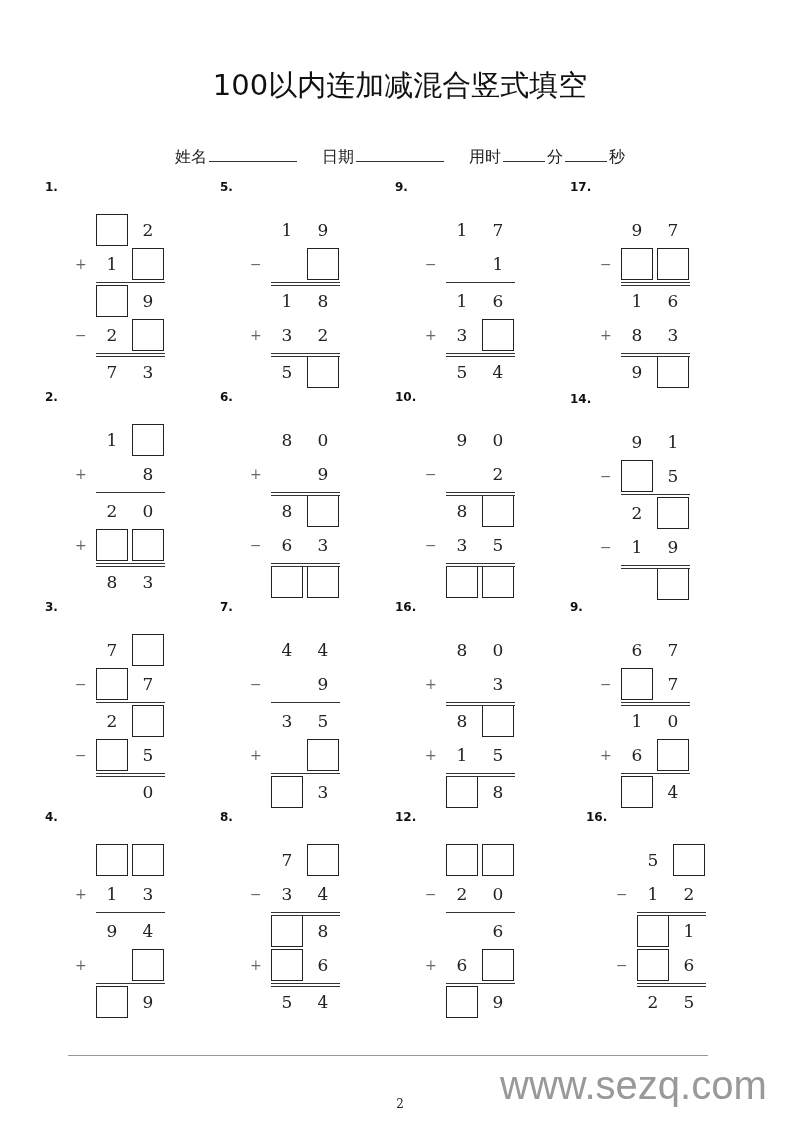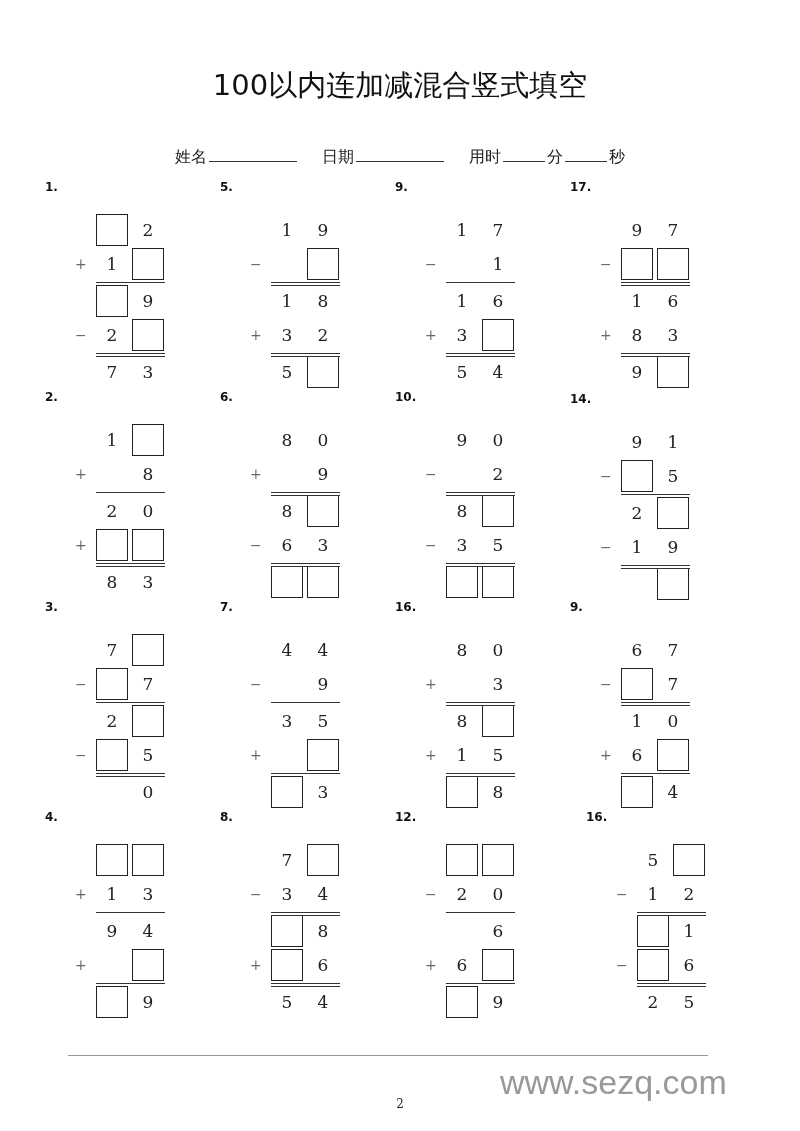--- a/index.html
+++ b/index.html
@@ -14,21 +14,21 @@
   .row { position:absolute; left:0; width:175px; height:34px; }
   .op { position:absolute; left:30px; top:8px; font-size:14px; color:#666; font-family:"DejaVu Serif", serif; width:10px; text-align:center; }
   .cell { position:absolute; top:0; width:32px; height:32px; text-align:center; line-height:32px; font-size:17px; font-family:"DejaVu Serif", serif; color:#222; }
   .cell.t { left:51px; }
   .cell.u { left:87px; }
   .cell.box { border:1.3px solid #222; box-sizing:border-box; line-height:30px; }
   .hline { position:absolute; left:51px; width:69px; height:0; border-top:1.5px solid #333; }
   .hline.double { border-top:1.5px solid #333; }
   .hline.double::after { content:""; position:absolute; left:0; right:0; top:2px; border-top:1px solid #333; }
   .footer-line { position:absolute; left:68px; top:1055px; width:640px; border-top:1px solid #999; }
-  .watermark { position:absolute; left:500px; top:1063px; font-size:34px; color:#999; font-family:"Liberation Sans", sans-serif; letter-spacing:0px; }
+  .watermark { position:absolute; left:500px; top:1063px; font-size:40px; color:#999; font-family:"Liberation Sans", sans-serif; letter-spacing:0px; }
   .pageno { position:absolute; left:0; width:800px; top:1097px; text-align:center; font-size:12px; font-family:"DejaVu Serif", serif; color:#222; }
 </style>
 </head>
 <body>
 
 <div class="title">100以内连加减混合竖式填空</div>
 
 <div class="info">
   <span>姓名</span><span class="blank" style="width:88px"></span><span class="gap"></span>
   <span>日期</span><span class="blank" style="width:88px"></span><span class="gap"></span>

